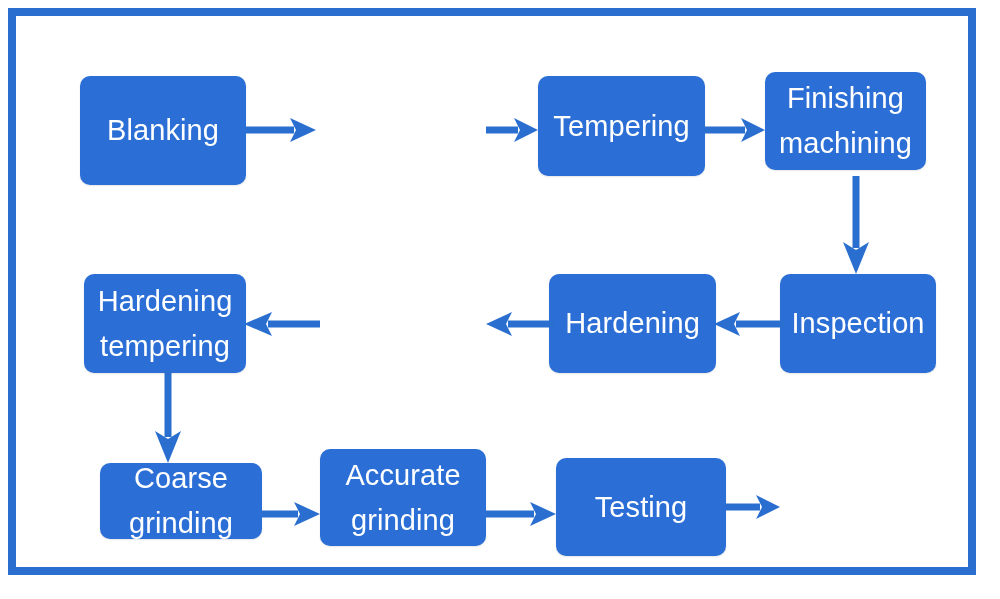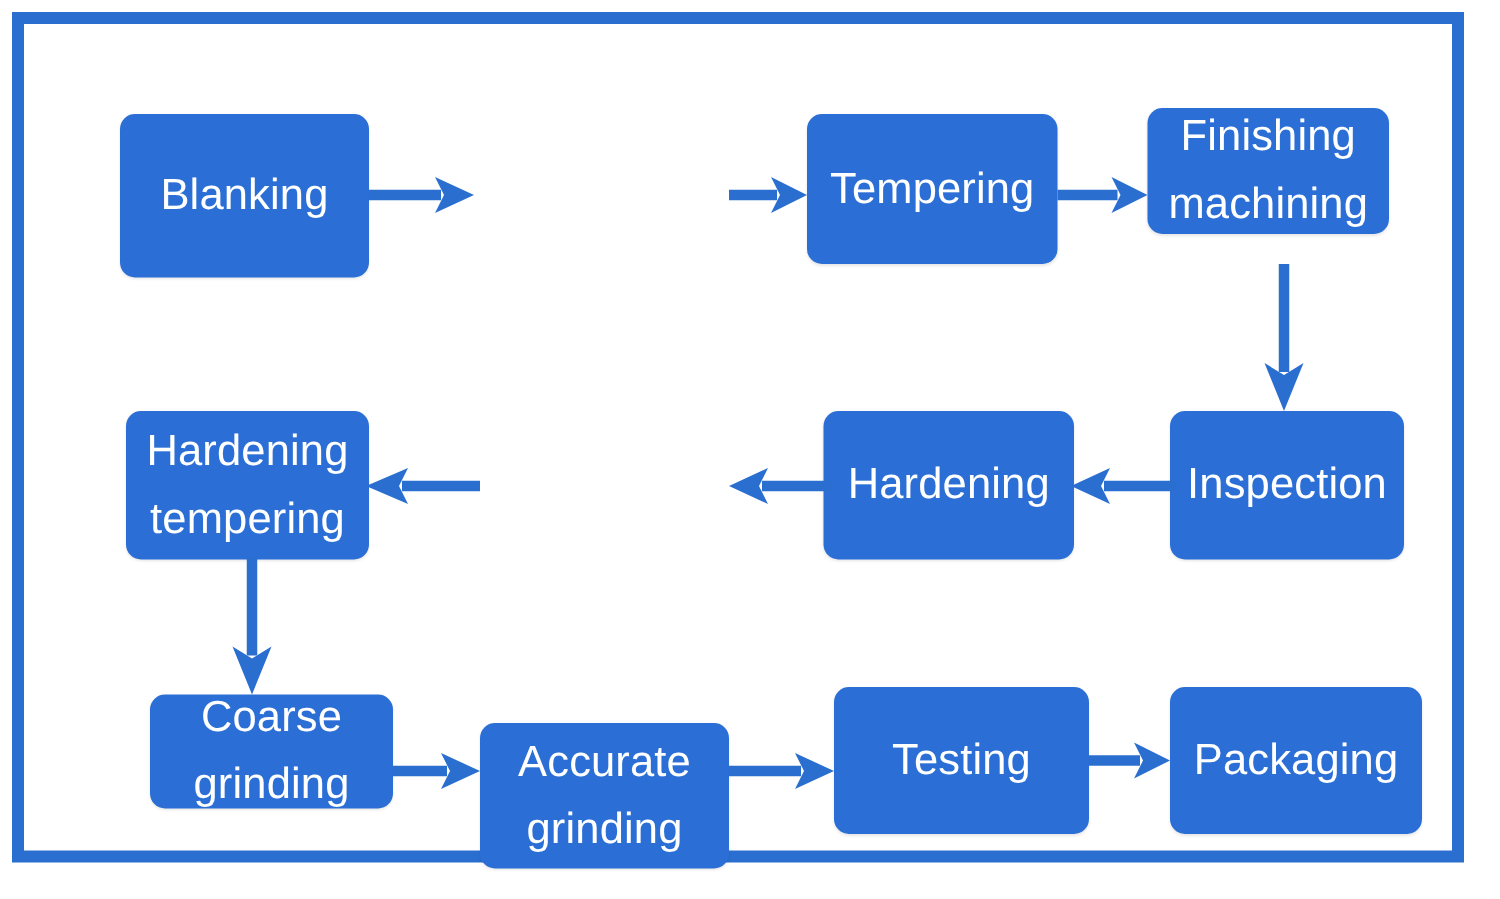--- a/index.html
+++ b/index.html
@@ -67,21 +67,21 @@
 
     <div class="node" style="left:64px; top:60px; width:166px; height:109px;">
       <span class="line">Blanking</span>
     </div>
 
 
     <div class="node" style="left:522px; top:60px; width:167px; height:100px;">
       <span class="line">Tempering</span>
     </div>
 
-    <div class="node two-line" style="left:749px; top:56px; width:161px; height:84px;">
+    <div class="node two-line" style="left:749px; top:56px; width:161px; height:98px;">
       <span class="line">Finishing</span>
       <span class="line">machining</span>
     </div>
 
     <div class="node two-line" style="left:68px; top:258px; width:162px; height:99px;">
       <span class="line">Hardening</span>
       <span class="line">tempering</span>
     </div>
 
 
@@ -91,32 +91,29 @@
 
     <div class="node" style="left:764px; top:258px; width:156px; height:99px;text-align:right;">
       <span class="line">Inspection</span>
     </div>
 
     <div class="node two-line" style="left:84px; top:447px; width:162px; height:76px;">
       <span class="line">Coarse</span>
       <span class="line">grinding</span>
     </div>
 
-    <div class="node two-line" style="left:304px; top:466px; width:166px; height:97px;">
+    <div class="node two-line" style="left:304px; top:433px; width:166px; height:97px;">
       <span class="line">Accurate</span>
       <span class="line">grinding</span>
     </div>
 
     <div class="node" style="left:540px; top:442px; width:170px; height:98px;">
       <span class="line">Testing</span>
     </div>
 
-    <div class="node" style="left:764px; top:442px; width:168px; height:98px;">
-      <span class="line">Packaging</span>
-    </div>
 
     <div class="edge" style="left:230px; top:100px; width:72px; height:28px;">
       <svg width="72" height="28" viewBox="0 0 72 28">
         <path d="M0,14 L48,14" stroke="#2a6fd0" stroke-width="7" fill="none"></path>
         <path d="M44,2 L70,14 L44,26 L50,14 Z" fill="#2a6fd0"></path>
       </svg>
     </div>
 
     <div class="edge" style="left:470px; top:100px; width:54px; height:28px;">
       <svg width="54" height="28" viewBox="0 0 54 28">

